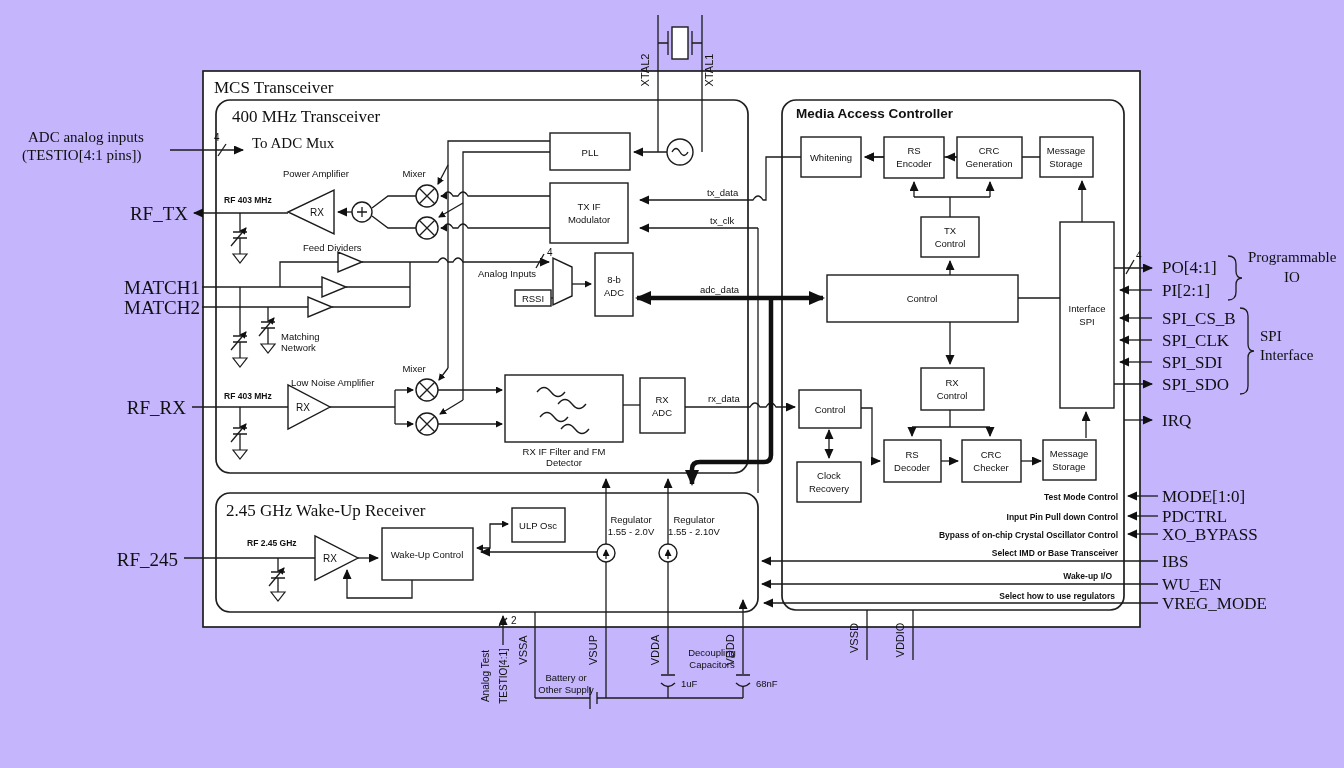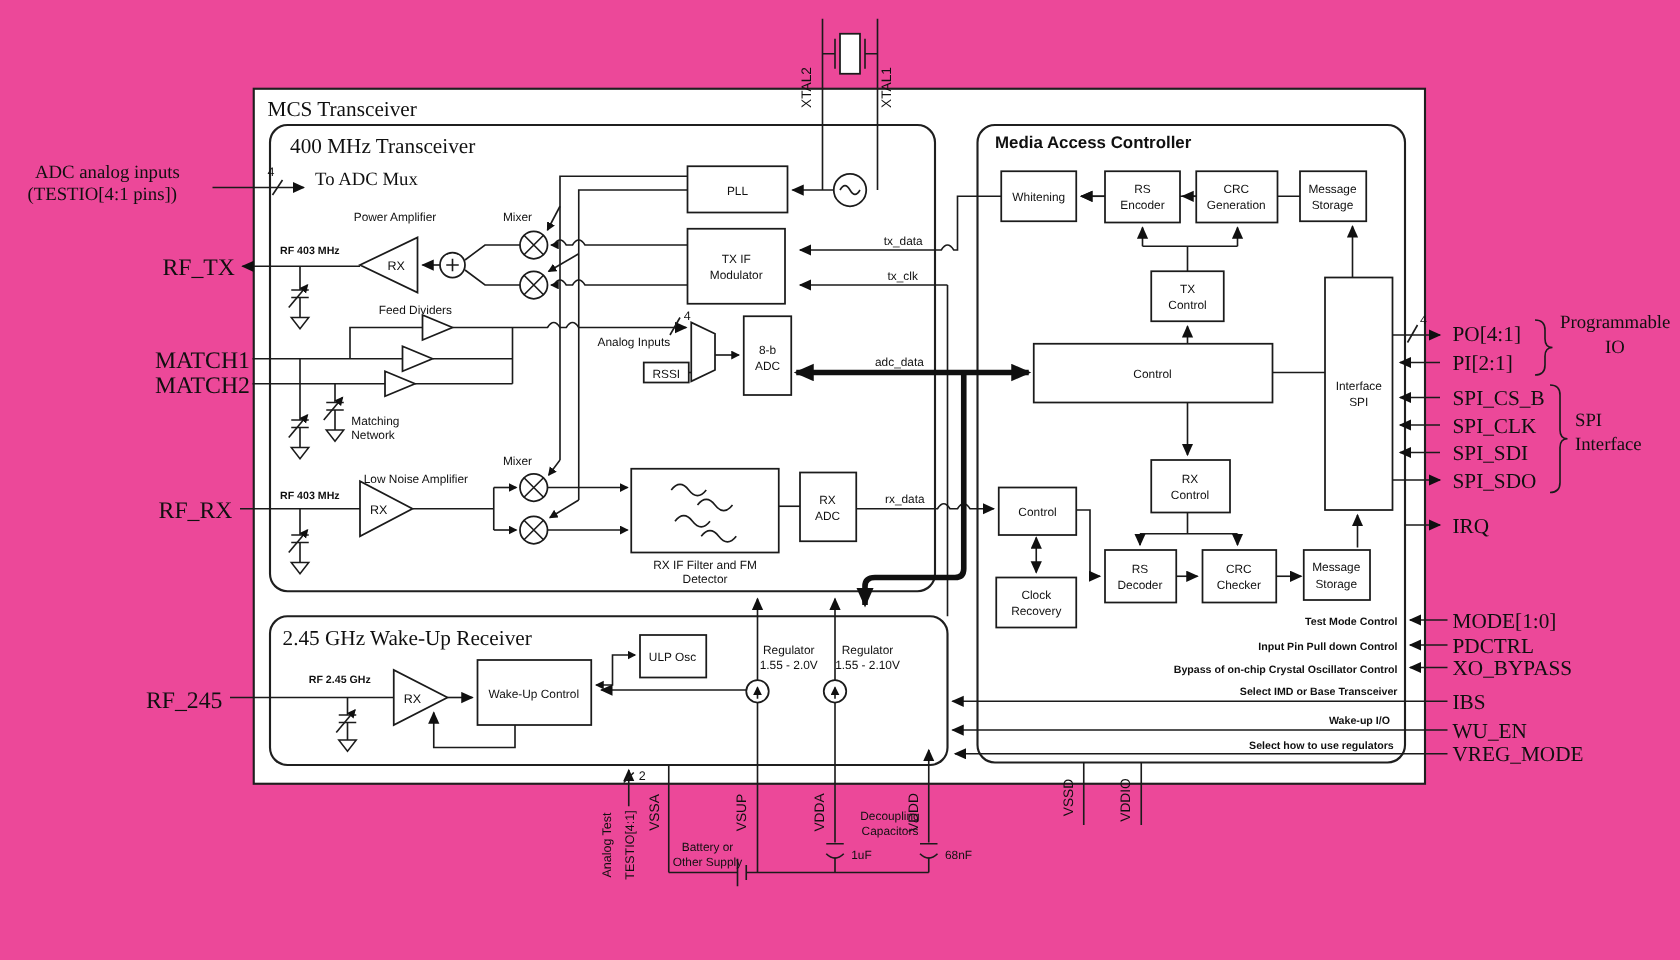--- a/index.html
+++ b/index.html
@@ -1,16 +1,16 @@
 <!DOCTYPE html>
 <html><head>
 <meta charset="utf-8">
 <style>
   html,body{margin:0;padding:0;background:#fdfdfb;}
-  .page{width:1344px;height:768px;position:relative;background:#ec4899;}
+  .page{width:1344px;height:768px;position:relative;background:#c4b5fd;}
   svg{display:block}
   .blk{fill:#ffffff;stroke:#1b1b1b;stroke-width:1.4}
   .sec{fill:#ffffff;stroke:#1f1f1f;stroke-width:1.7}
   .w{fill:none;stroke:#1b1b1b;stroke-width:1.3}
   .wt{fill:none;stroke:#101010;stroke-width:4.5}
   .tri{fill:#ffffff;stroke:#1b1b1b;stroke-width:1.4}
   .gnd{fill:none;stroke:#1b1b1b;stroke-width:1.2}
   text{fill:#101010}
   .f9{font:9.5px "Liberation Sans",sans-serif}
   .f8b{font:700 8.5px "Liberation Sans",sans-serif}

